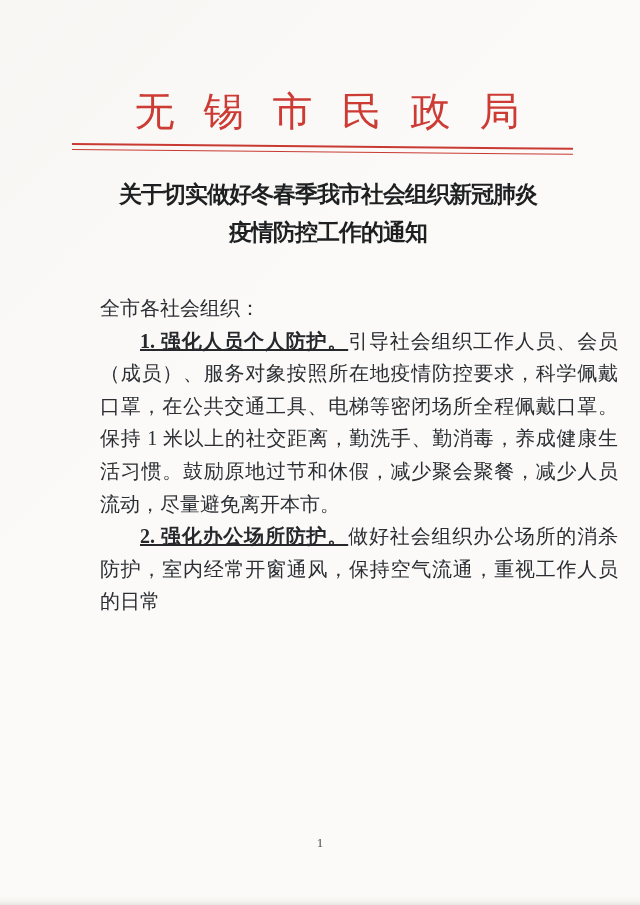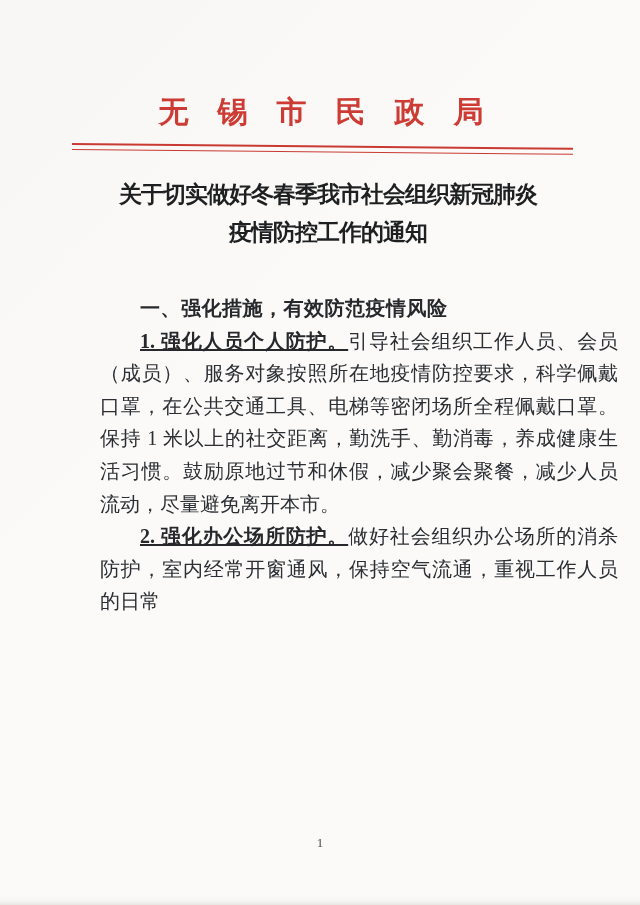--- a/index.html
+++ b/index.html
@@ -27,24 +27,24 @@
   .letterhead {
     position: absolute;
     top: 84px;
     left: 0;
     width: 100%;
     text-align: center;
   }
   .agency-name {
     display: inline-block;
     position: relative;
-    left: 1px;
+    left: 7px;
     font-family: "Liberation Serif", "DejaVu Serif", serif;
-    font-weight: bold;
-    font-size: 30px;
+    font-weight: normal;
+    font-size: 40px;
     line-height: 56px;
     color: #cd3b35;
     letter-spacing: 29px;
     margin-right: -29px;
     white-space: nowrap;
   }
   .letterhead-rule {
     position: absolute;
     top: 143px;
     left: 72px;
@@ -126,23 +126,23 @@
     <div class="agency-name">无锡市民政局</div>
   </header>
   <div class="letterhead-rule"></div>
 
   <h1 class="doc-title">
     <span>关于切实做好冬春季我市社会组织新冠肺炎</span>
     <span>疫情防控工作的通知</span>
   </h1>
 
   <main class="doc-body">
+    <p class="salutation">全市各社会组织：</p>
 
 
-    <p class="para section-heading">一、强化措施，有效防范疫情风险</p>
 
     <p class="para"><b class="item-lead">1. 强化人员个人防护。</b><span>引导社会组织工作人员、会员（成员）、服务对象按照所在地疫情防控要求，科学佩戴口罩，在公共交通工具、电梯等密闭场所全程佩戴口罩。保持 1 米以上的社交距离，勤洗手、勤消毒，养成健康生活习惯。鼓励原地过节和休假，减少聚会聚餐，减少人员流动，尽量避免离开本市。</span></p>
 
     <p class="para"><b class="item-lead">2. 强化办公场所防护。</b><span>做好社会组织办公场所的消杀防护，室内经常开窗通风，保持空气流通，重视工作人员的日常</span></p>
   </main>
 
   <footer>
     <div class="page-number">1</div>
   </footer>
 

